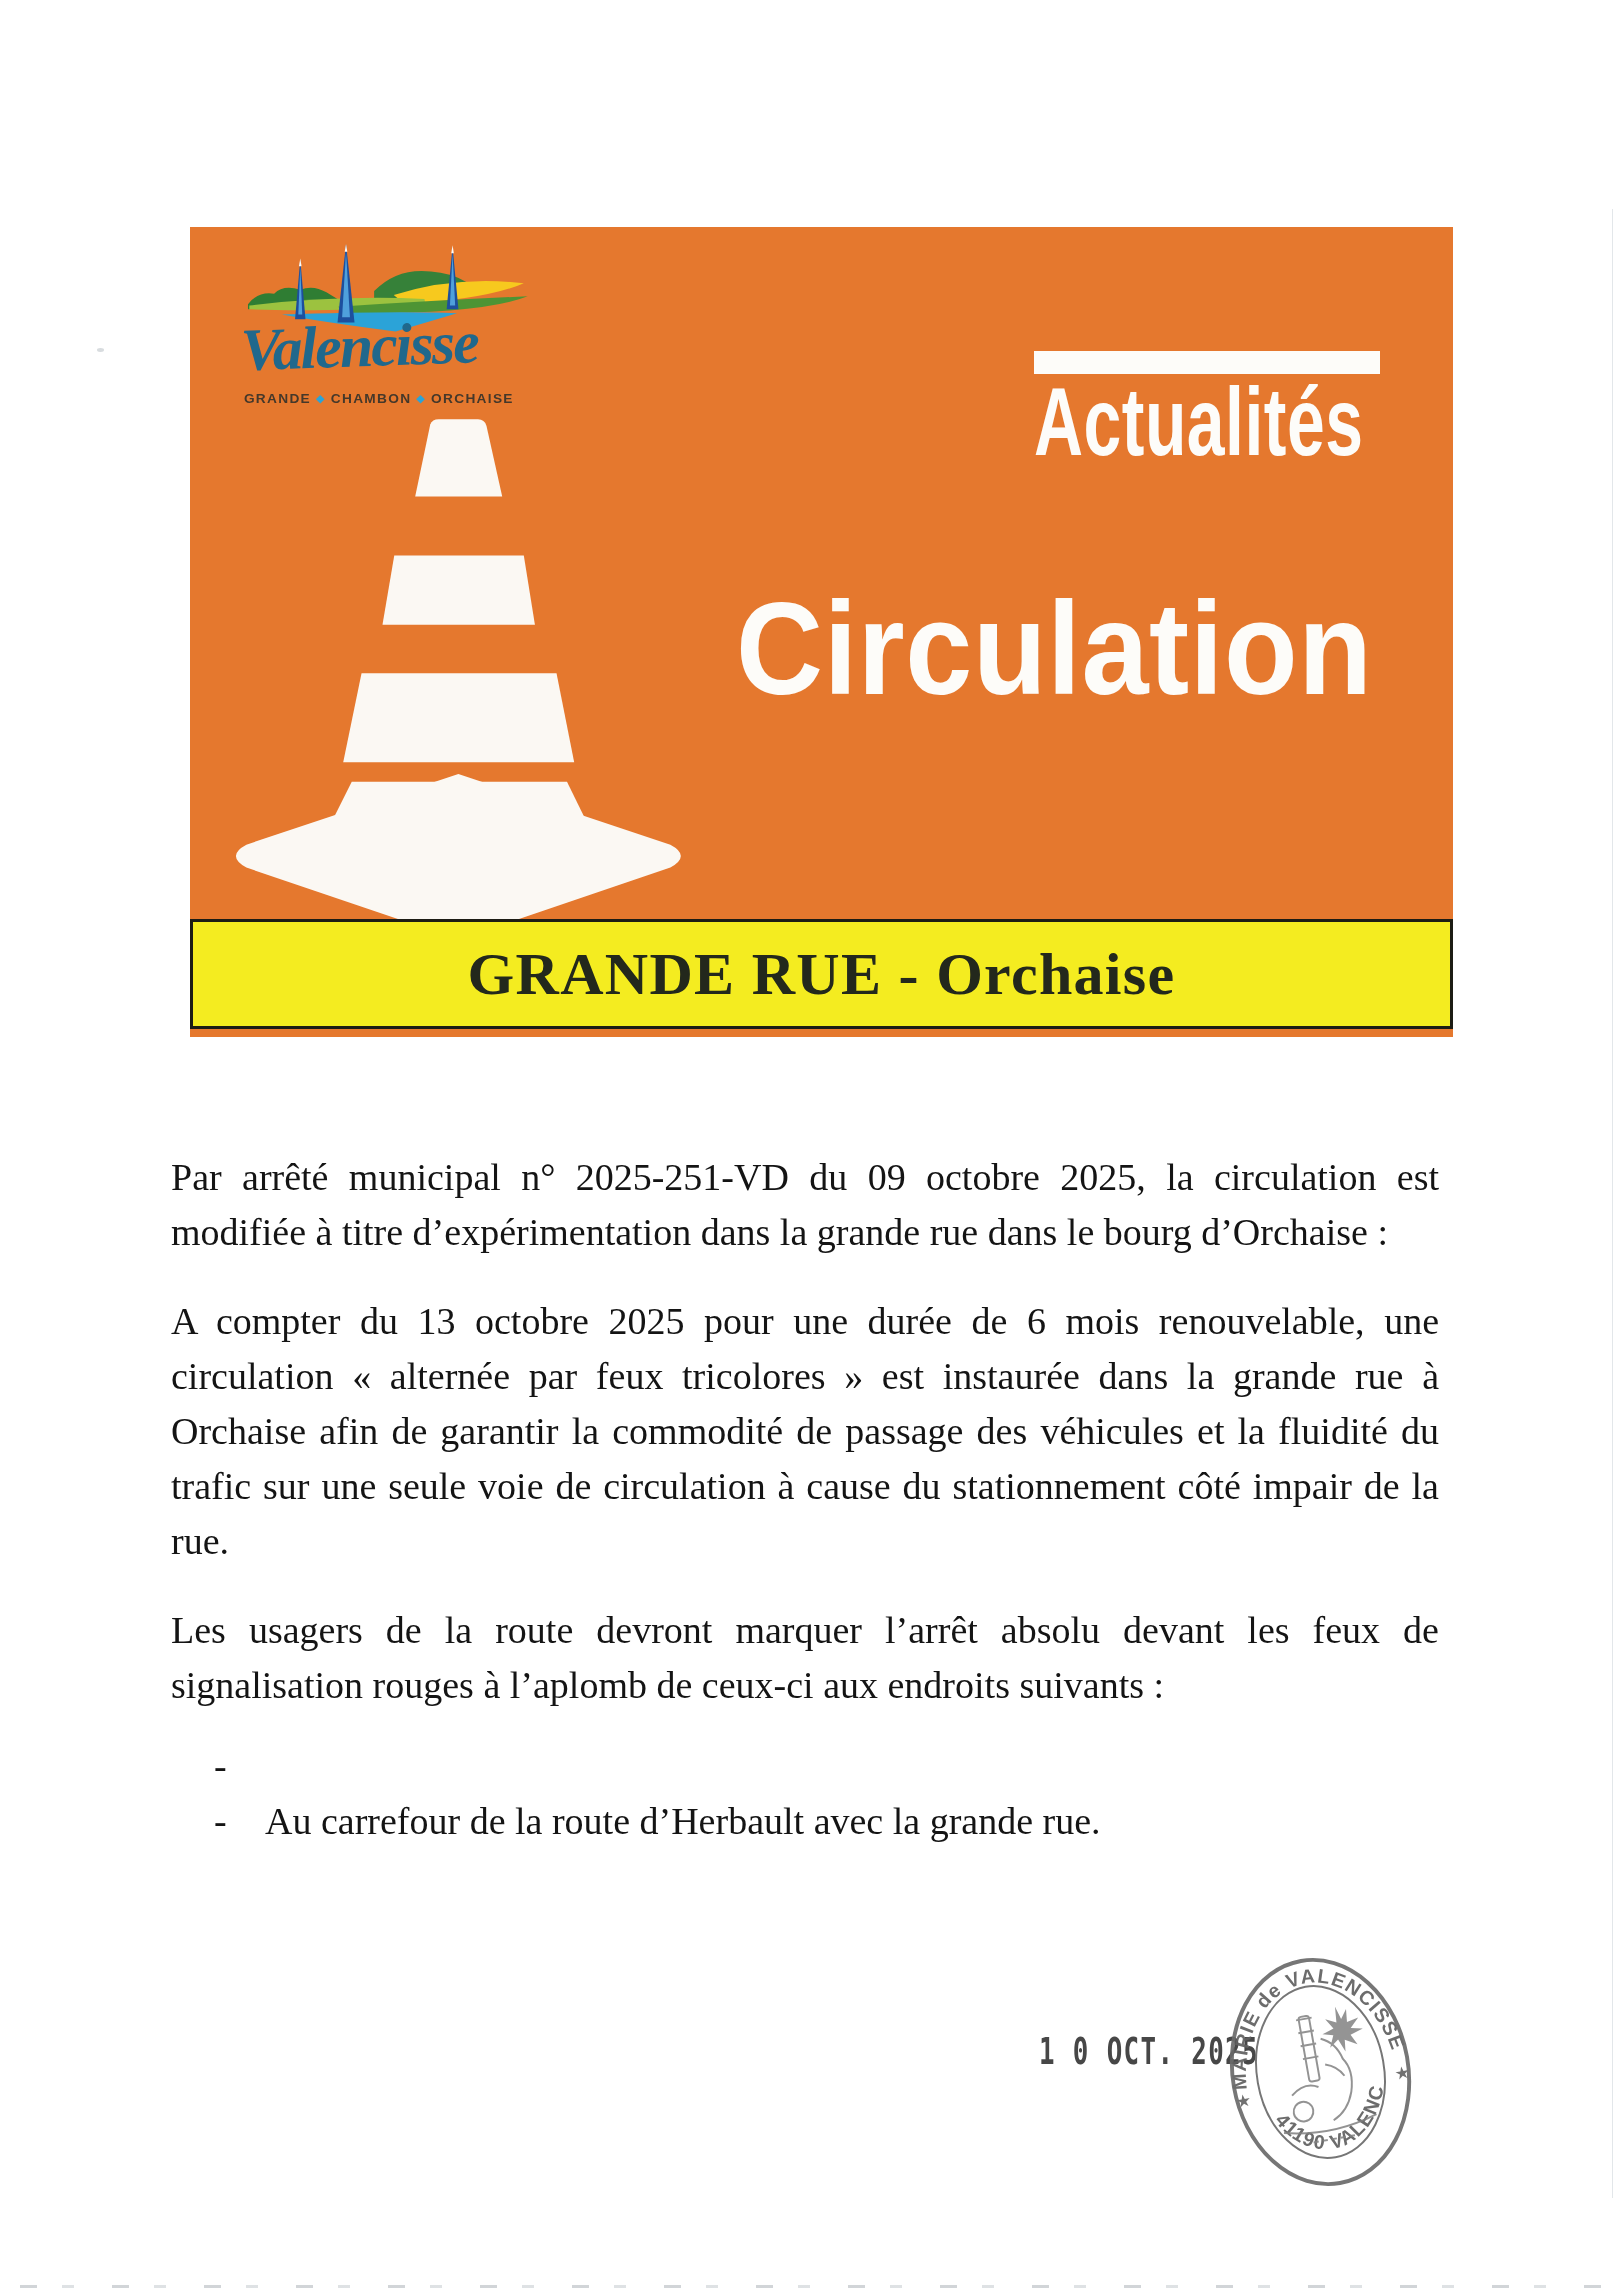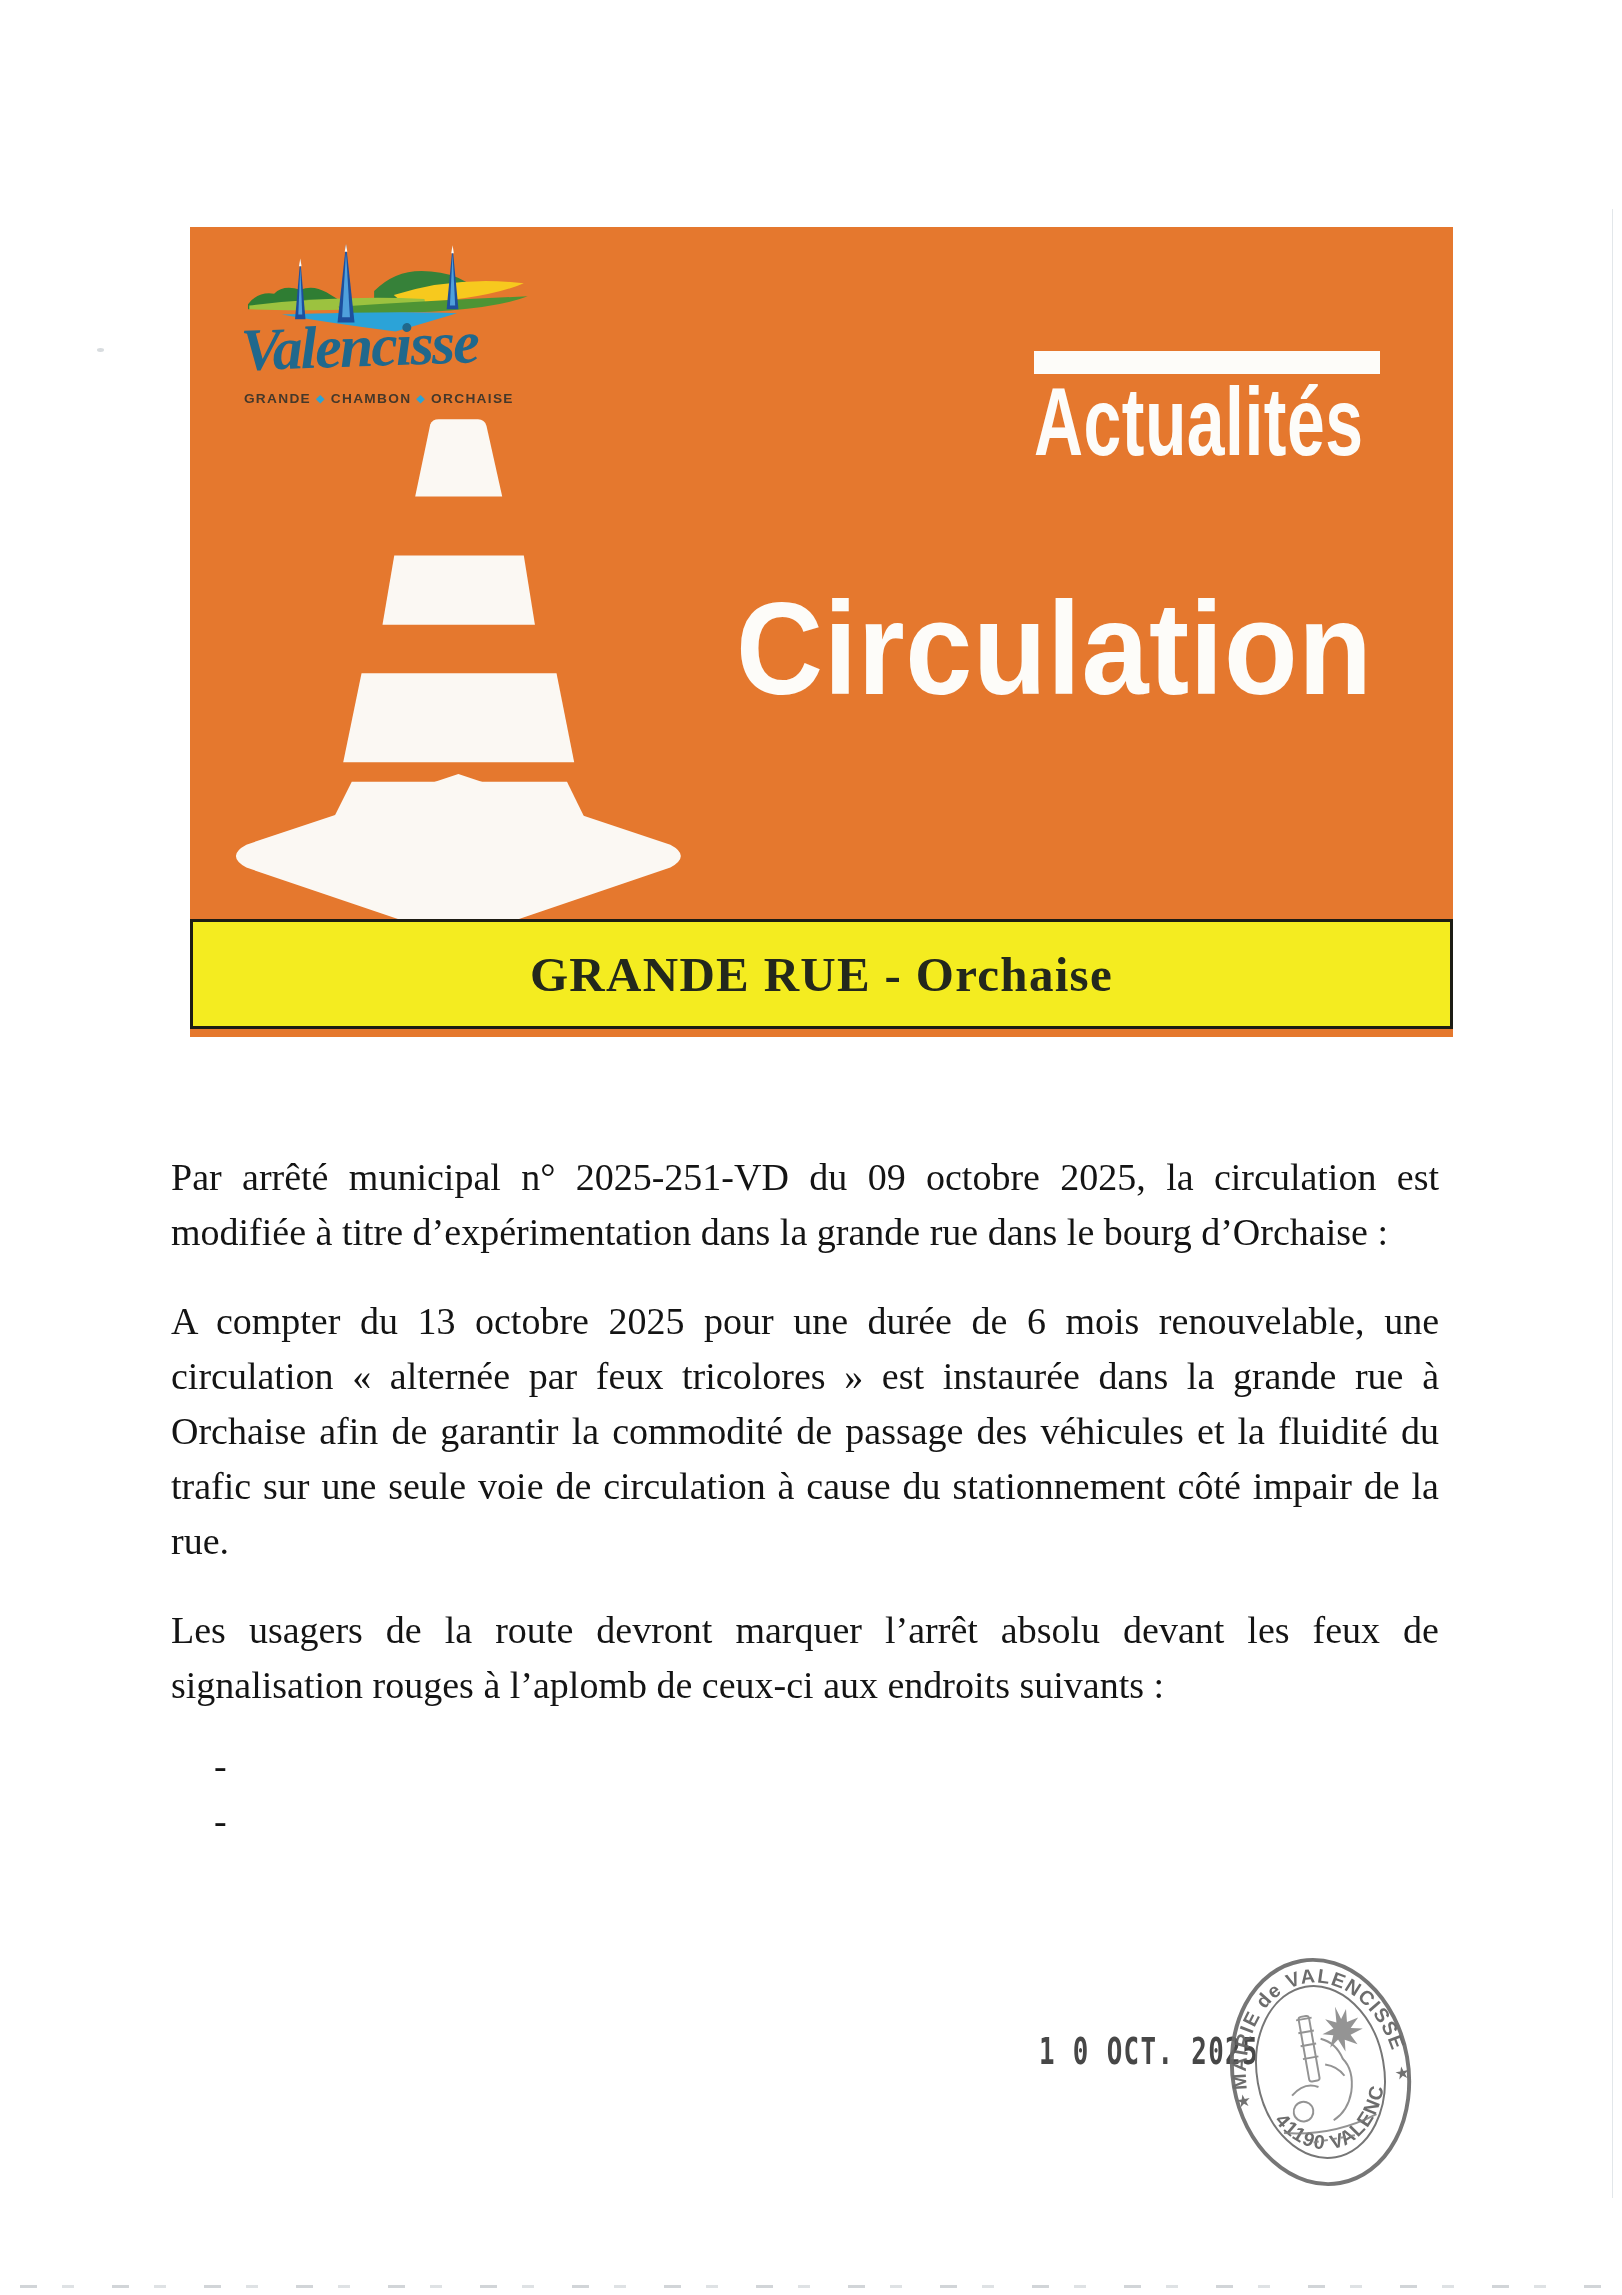--- a/index.html
+++ b/index.html
@@ -26,21 +26,21 @@
   .cone-svg{position:absolute;left:0;top:0;width:1263px;height:810px;}
 
   .banner-title{position:absolute;left:546px;top:346px;white-space:nowrap;
                 font-size:131px;font-weight:bold;color:#FDFCF9;letter-spacing:0.7px;
                 transform:scaleX(0.92);transform-origin:left top;}
 
   
   .subject-bar{position:absolute;left:190px;top:919px;width:1263px;height:110px;
                box-sizing:border-box;background:#F4EC20;border:3.3px solid #1C1C14;
                display:flex;align-items:center;justify-content:center;}
-  .subject-text{font-family:cursive;font-weight:bold;font-size:49px;color:#23281C;
+  .subject-text{font-family:cursive;font-weight:bold;font-size:60px;color:#23281C;
                 letter-spacing:1.3px;white-space:nowrap;}
 
   
   .article{position:absolute;left:171px;top:1150px;width:1272px;color:#141414;}
   .article p{margin:0 4px 34px 0;font-family:cursive;font-size:38px;line-height:55px;
              text-align:justify;}
   .article p.last-para{margin-bottom:26px;}
   .points{margin:0;padding:0;list-style:none;}
   .points li{display:flex;font-family:cursive;font-size:38px;line-height:55px;padding-left:43px;}
   .points .dash{width:51px;flex:0 0 51px;}
@@ -117,20 +117,21 @@
   <article class="article">
     <p>Par arrêté municipal n° 2025-251-VD du 09 octobre 2025, la circulation est modifiée à titre d’expérimentation dans la grande rue dans le bourg d’Orchaise :</p>
     <p>A compter du 13 octobre 2025 pour une durée de 6 mois renouvelable, une circulation « alternée par feux tricolores » est instaurée dans la grande rue à Orchaise afin de garantir la commodité de passage des véhicules et la fluidité du trafic sur une seule voie de circulation à cause du stationnement côté impair de la rue.</p>
     <p class="last-para">Les usagers de la route devront marquer l’arrêt absolu devant les feux de signalisation rouges à l’aplomb de ceux-ci aux endroits suivants :</p>
     <ul class="points">
       <li>
         <span class="dash">-</span>
       </li>
       <li>
         <span class="dash">-</span>
+        <span>Au carrefour de la route d’Herbault avec la grande rue.</span>
       </li>
     </ul>
   </article>
 
   <div class="date-stamp">1 0 OCT. 2025</div>
 
   <svg class="seal" viewBox="0 0 282 360">
     <ellipse cx="141" cy="180" rx="134" ry="172" fill="none" stroke="#6B6B6B" stroke-width="6"></ellipse>
     <ellipse cx="141" cy="180" rx="97" ry="132" fill="none" stroke="#6B6B6B" stroke-width="3"></ellipse>
     <defs>

